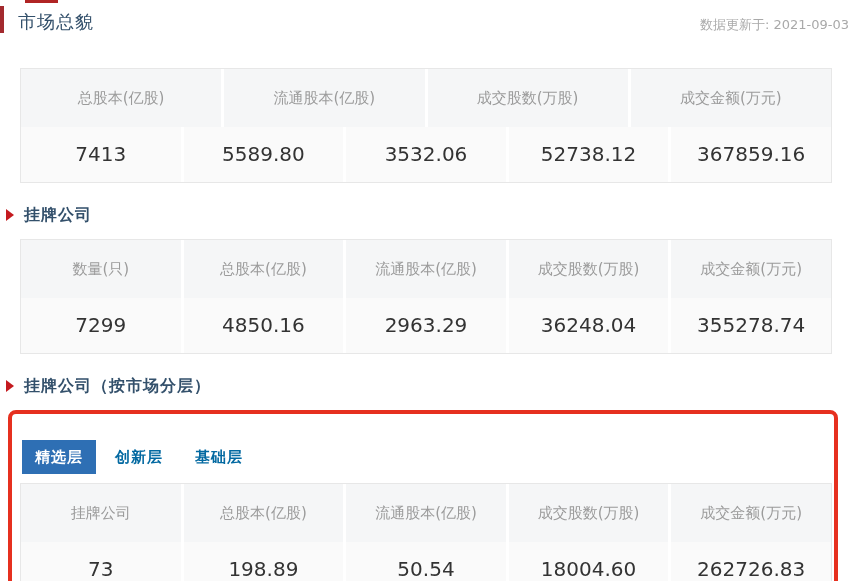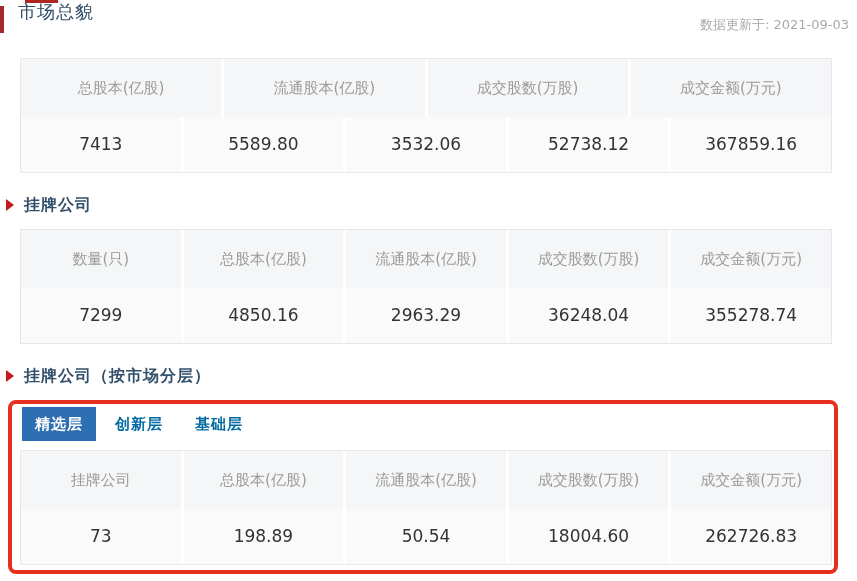--- a/index.html
+++ b/index.html
@@ -4,50 +4,50 @@
 <style>
   html,body { margin:0; padding:0; }
   body {
     width:857px; height:581px; background:#fff; position:relative; overflow:hidden;
     font-family:"DejaVu Sans","Liberation Sans",sans-serif;
   }
   
   .top-sliver { position:absolute; left:25px; top:0; width:33px; height:3px; background:#b02424; }
 
   
-  .page-header { position:relative; height:58px; }
+  .page-header { position:relative; padding-top:10px; height:58px; }
   .accent-bar { position:absolute; left:0; top:6px; width:4px; height:27px; background:#a32a2e; }
   .page-title {
     margin:0 0 0 18px; font-size:18px; font-weight:500; color:#33506b; letter-spacing:1px;
   }
   .updated { position:absolute; right:8px; top:16px; font-size:13px; color:#a9a9a9; }
 
   
   .tbl { margin:0 25px 0 20px; border:1px solid #e7e7e7; }
   .thead, .trow { display:flex; }
   .cell { flex:1; text-align:center; }
   .cell + .cell { border-left:3px solid #fff; }
   .thead .cell { background:#f5f6f7; height:58px; line-height:58px; font-size:15px; color:#9b9b9b; }
-  .trow .cell  { background:#fafafa; height:55px; line-height:55px; font-size:17px; color:#333; }
+  .trow .cell  { background:#fafafa; height:55px; line-height:55px; font-size:20px; color:#333; }
 
   
   .section-head { display:flex; align-items:center; margin:21px 0 13px 6px; height:22px; }
   .tri { width:0; height:0; border-top:6px solid transparent; border-bottom:6px solid transparent;
          border-left:8px solid #c41a1f; margin-right:10px; }
   .section-title { margin:0; font-size:16px; font-weight:600; color:#33506b; letter-spacing:1px; }
 
   
   .highlight-box {
     margin:3px 19px 0 8px; border:4px solid #e6301f; border-radius:8px;
     padding:3px 2px 5px 8px;
   }
   .highlight-box .tbl { margin:9px 0 0 0; }
 
   
-  .tabs { display:flex; align-items:flex-end; margin-left:2px; }
+  .tabs { display:flex; align-items:flex-end; margin-left:2px;margin-top:23px; }
   .tab {
     height:34px; line-height:34px; padding:0 13px; font-size:15px; font-weight:600;
     color:#0369a1; cursor:pointer; margin-right:6px; letter-spacing:1px;
   }
   .tab.active { background:#2e6fb4; color:#fff; }
 </style>
 </head>
 <body>
 
 <div class="top-sliver"></div>

